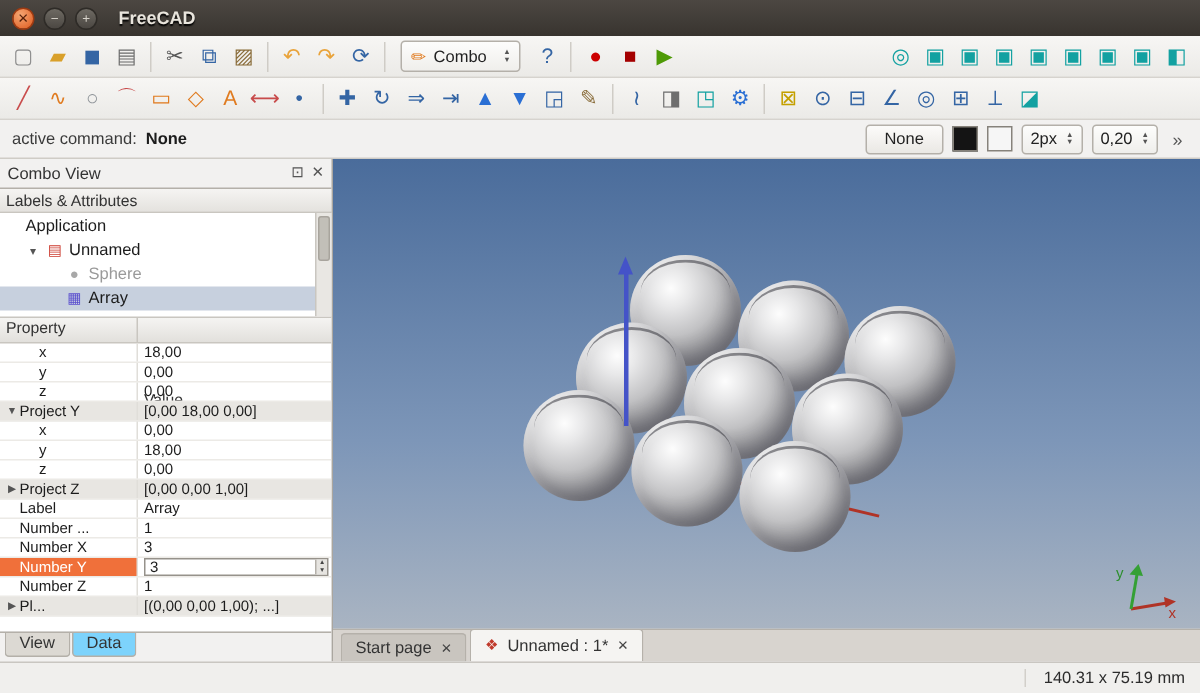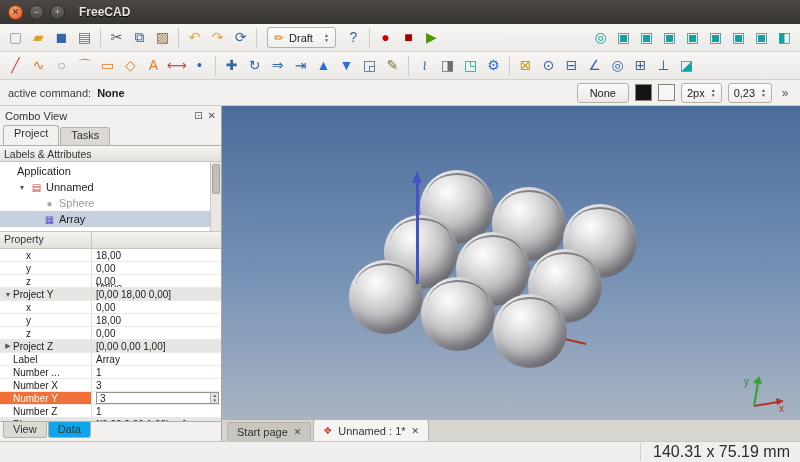--- a/index.html
+++ b/index.html
@@ -68,41 +68,41 @@
   .pcell{display:flex;align-items:center;overflow:hidden;white-space:nowrap;}
   .pcell.prop{width:92px;border-right:1px solid #e0ded9;}
   .pcell.val{flex:1;padding-left:4px;}
   .prow.selected .pcell.prop{background:#f0703a;color:#fff;}
   .parrow{font-size:7px;color:#555;width:10px;text-align:center;flex:0 0 10px;}
   .prow.selected .parrow{color:#fff;}
   .spinbox{display:flex;align-items:center;border:1px solid #96928b;background:#fff;height:12px;flex:1;justify-content:space-between;padding-left:3px;margin-right:2px;}
   .spinarrows{display:flex;flex-direction:column;font-size:5px;line-height:5px;background:#e6e4e0;border-left:1px solid #b4b0a9;height:100%;justify-content:center;padding:0 2px;color:#444;}
   .btabs{height:20px;flex:0 0 20px;display:flex;align-items:flex-start;padding-left:3px;gap:1px;background:#f2f1f0;border-top:1px solid #b4b0a9;}
   .btab{border:1px solid #b4b0a9;border-top:none;border-radius:0 0 3px 3px;padding:1px 9px 2px;font-size:11px;background:#dcd9d3;color:#333;}
-  .btab.active{background:#0ea5e9;}
+  .btab.active{background:#7dd3fc;}
 
   
   .viewport{flex:1;display:flex;flex-direction:column;min-width:0;}
   .canvas{flex:1;position:relative;overflow:hidden;background:linear-gradient(180deg,#4a6c9b 0%,#7d96b8 60%,#a9b4c2 100%);}
   .sphwrap{position:absolute;left:0;top:0;right:0;bottom:0;}
   .sphere{position:absolute;border-radius:50%;background:radial-gradient(circle at 37% 30%,#fdfdfd 0%,#e8e8e9 18%,#c2c2c4 45%,#8f8f92 70%,#5f5f64 95%);box-shadow:inset -5px -7px 12px rgba(35,35,55,.28),inset 2px 3px 6px rgba(255,255,255,.45);}
   .sphere:after{content:"";position:absolute;left:9%;top:4%;width:82%;height:58%;border-radius:50%;border-top:2px solid rgba(40,40,48,.5);}
   .axisline{position:absolute;height:2px;background:#b03326;transform-origin:0 50%;}
   .zarrow{position:absolute;width:3px;background:#4453c8;}
   .zarrow:before{content:"";position:absolute;top:-11px;left:-4px;border-left:5.5px solid transparent;border-right:5.5px solid transparent;border-bottom:12px solid #4453c8;}
   .miniaxes{position:absolute;right:12px;bottom:6px;}
 
   .doctabs{height:22px;flex:0 0 22px;background:#d8d4cf;border-top:1px solid #b5b1aa;display:flex;align-items:flex-end;padding-left:5px;gap:2px;}
   .dtab{height:19px;display:flex;align-items:center;gap:6px;padding:0 9px;font-size:11px;border:1px solid #b5b1aa;border-bottom:none;border-radius:3px 3px 0 0;background:#c9c5bf;color:#333;}
   .dtab.active{background:#f5f4f2;height:22px;}
   .dtab .close{font-size:9px;font-weight:bold;color:#444;}
   .dtab .ficon{color:#c0392b;font-size:10px;}
 
   
-  .statusbar{height:21px;flex:0 0 21px;background:#f0efed;border-top:1px solid #c9c6c1;display:flex;align-items:center;justify-content:flex-end;padding:0 10px;font-size:16px;color:#2c2c2c;}
+  .statusbar{height:21px;flex:0 0 21px;background:#f0efed;border-top:1px solid #c9c6c1;display:flex;align-items:center;justify-content:flex-end;padding:0 10px;font-size:11px;color:#2c2c2c;}
   .dims{border-left:1px solid #d2cfca;padding-left:12px;}
 </style>
 </head>
 <body>
 
 <div class="window">
 
   <div class="titlebar">
     <span class="winbtn close">✕</span>
     <span class="winbtn min">−</span>
@@ -121,21 +121,21 @@
         <span class="tbicon" style="color: rgb(52, 101, 164);">⧉</span>
         <span class="tbicon" style="color: rgb(138, 109, 59);">▨</span>
         <span class="tbsep"></span>
         <span class="tbicon" style="color: rgb(233, 163, 58);">↶</span>
         <span class="tbicon" style="color: rgb(233, 163, 58);">↷</span>
         <span class="tbicon" style="color: rgb(52, 101, 164);">⟳</span>
         <span class="tbsep"></span>
       </span>
     <span class="wbcombo">
       <span class="wbicon">✏</span>
-      <span>Draft</span>
+      <span>Combo</span>
       <span class="arrows">
         <span>▲</span>
         <span>▼</span>
       </span>
     </span>
     <span id="tb1-mid" class="tbgroup">
         <span class="tbicon" style="color: rgb(52, 101, 164);">?</span>
         <span class="tbsep"></span>
         <span class="tbicon" style="color: rgb(204, 0, 0);">●</span>
         <span class="tbicon" style="color: rgb(164, 0, 0);">■</span>
@@ -200,43 +200,39 @@
     <span class="swatch black"></span>
     <span class="swatch white"></span>
     <span class="cmdcombo">
       <span>2px</span>
       <span class="arrows">
         <span>▲</span>
         <span>▼</span>
       </span>
     </span>
     <span class="cmdcombo">
-      <span>0,23</span>
+      <span>0,20</span>
       <span class="arrows">
         <span>▲</span>
         <span>▼</span>
       </span>
     </span>
     <span class="chev">»</span>
   </div>
 
   <div class="main">
 
     <div class="combo">
       <div class="comboheader">
         <span>Combo View</span>
         <span class="hicons">
           <span>⊡</span>
           <span>✕</span>
         </span>
       </div>
-      <div id="ptabs" class="ptabs">
-          <div class="ptab active">Project</div>
-          <div class="ptab">Tasks</div>
-        </div>
       <div class="lahead">Labels &amp; Attributes</div>
       <div id="tree" class="tree">
         <div class="vscroll">
             <div class="vthumb"></div>
           </div>
       <div class="trow" style="padding-left: 4px;">
             <span class="texp"></span>
             <span class="tlabel">Application</span>
           </div>
           <div class="trow" style="padding-left: 17px;">

